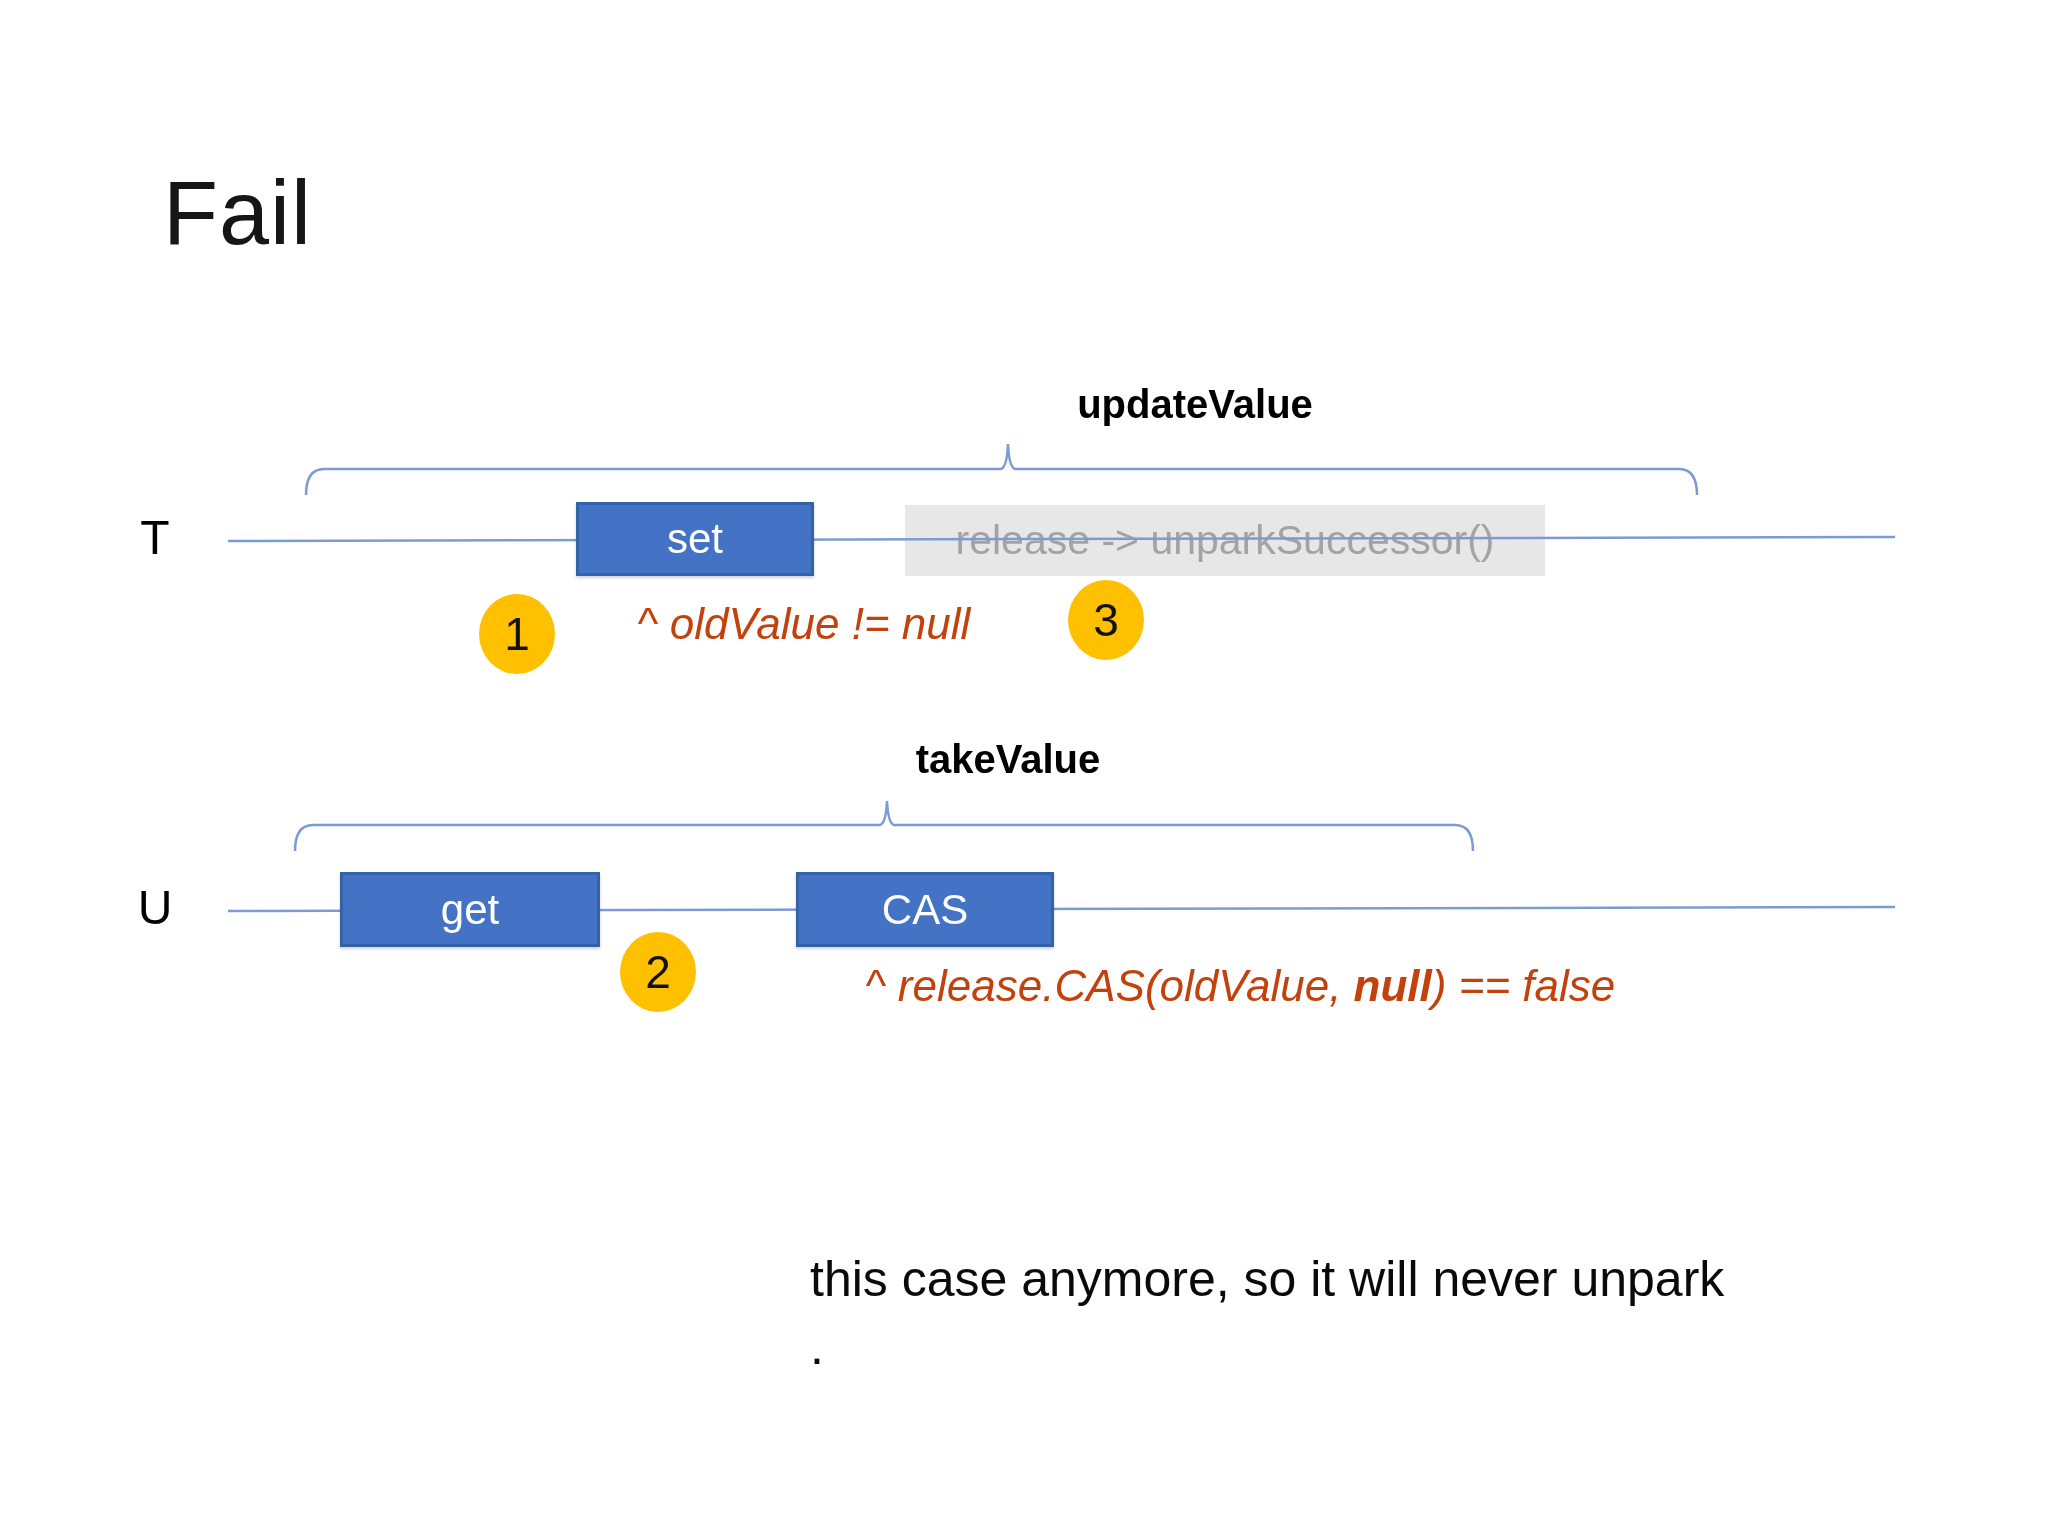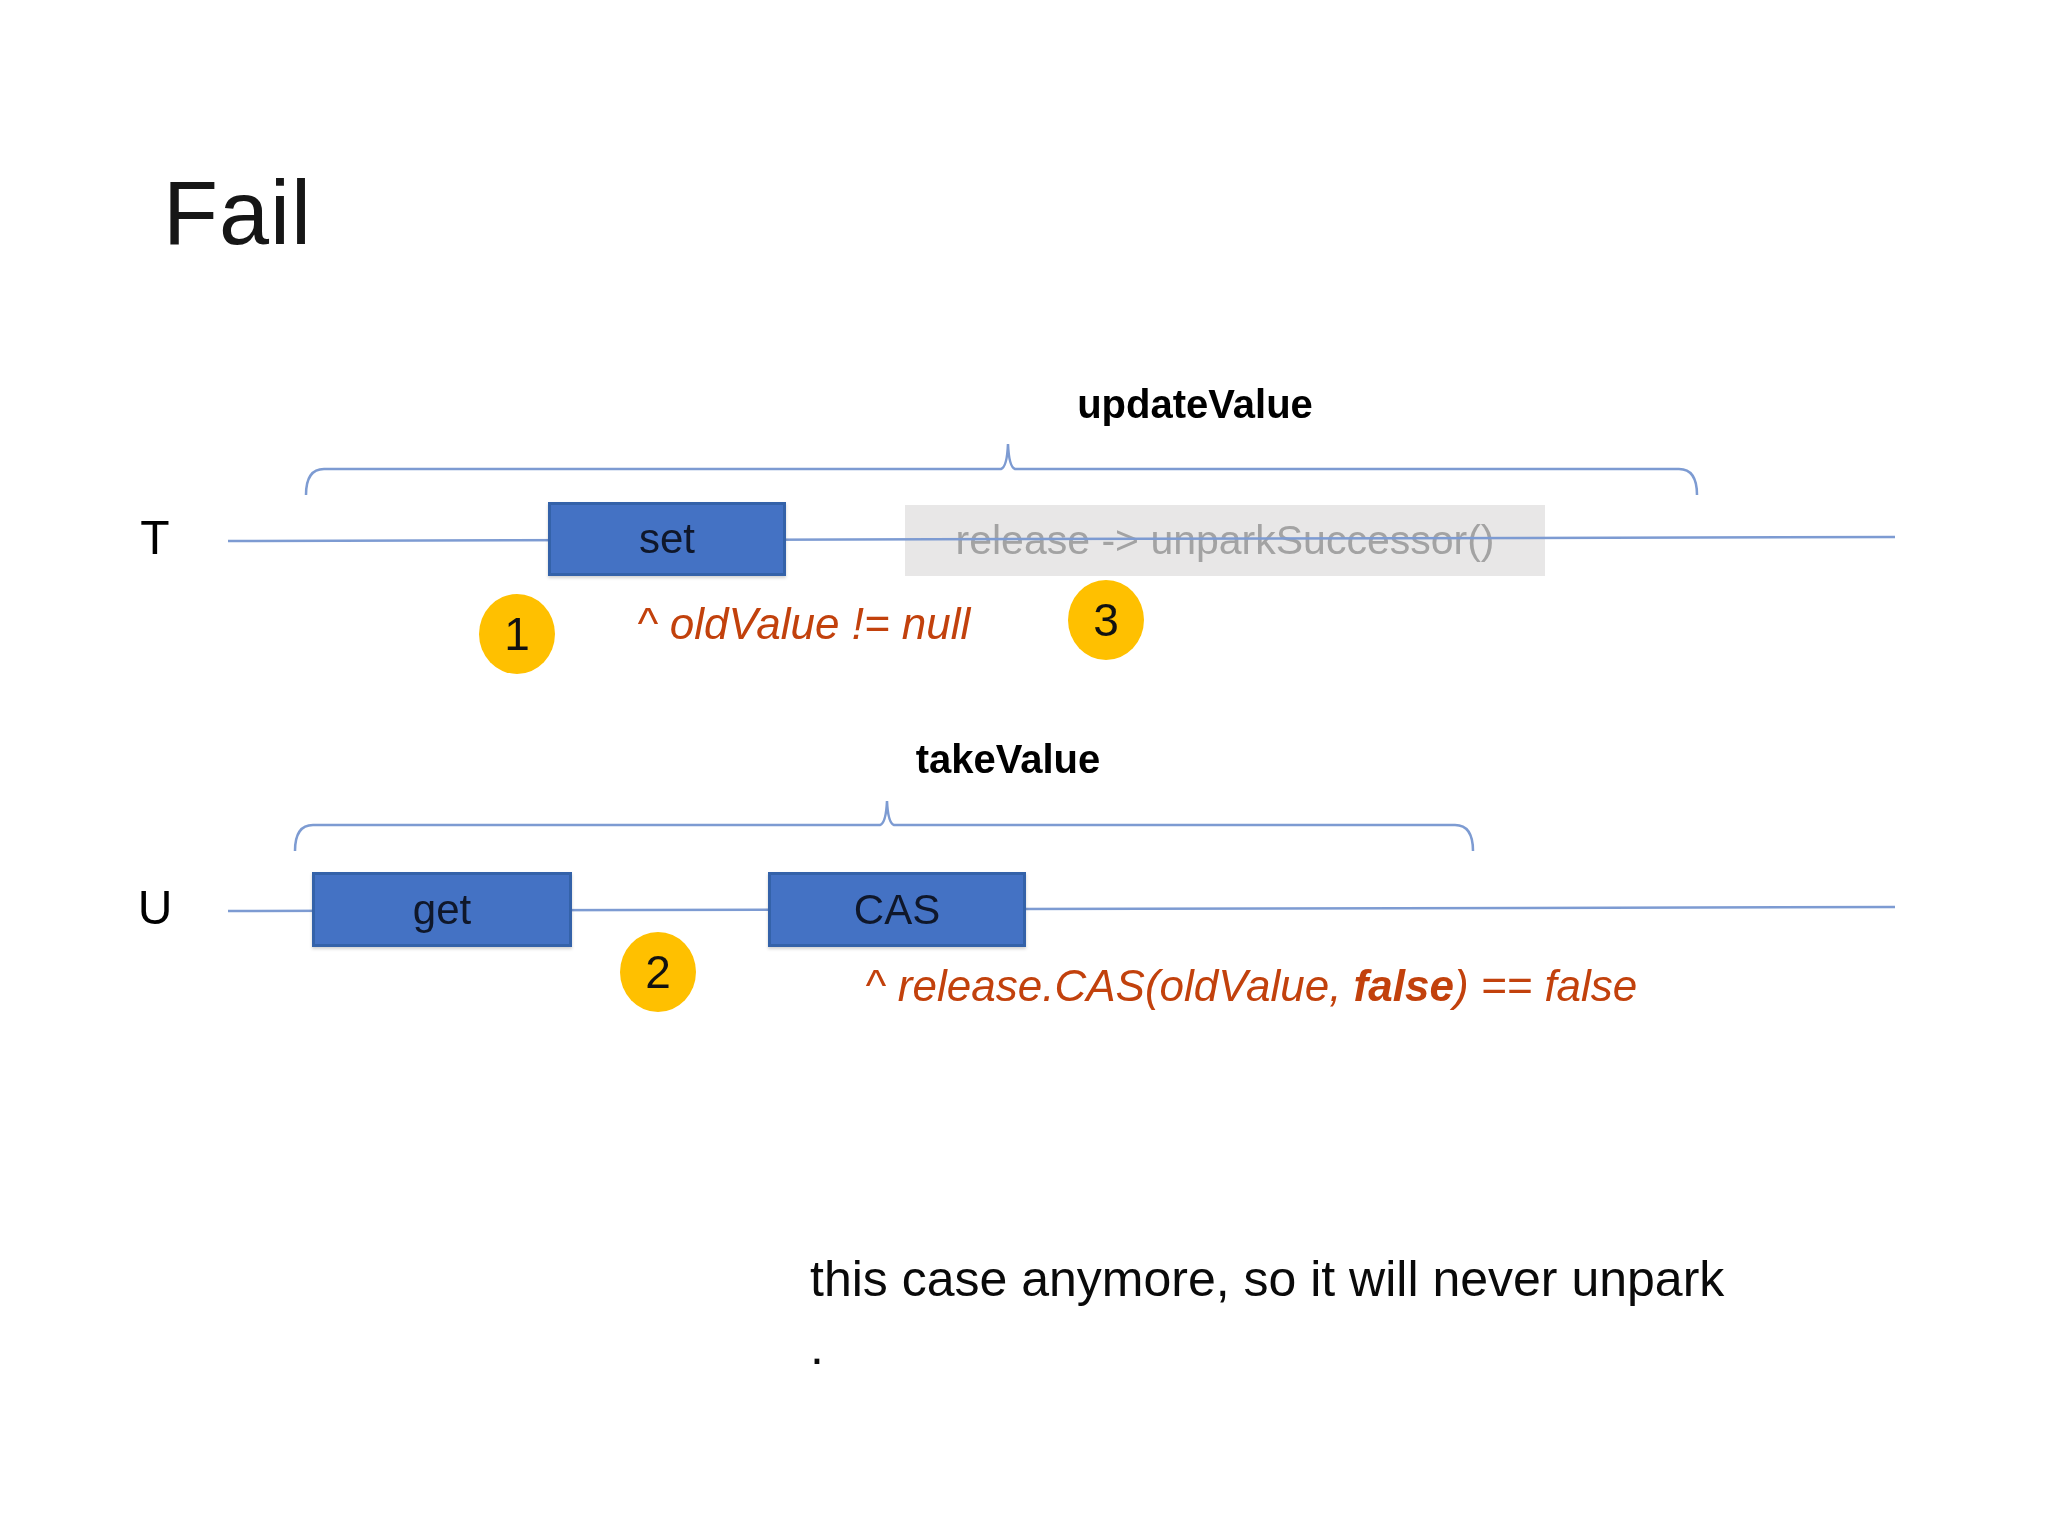--- a/index.html
+++ b/index.html
@@ -38,23 +38,24 @@
   .lane-label.u { left: 125px; top: 882px; }
 
   .box {
     display: flex; align-items: center; justify-content: center;
     font-size: 42px; line-height: 1;
     box-sizing: border-box;
   }
   .box.blue {
     background: var(--box-blue, #4472C4);
     border: 3px solid var(--box-blue-border, #3462A9);
-    color: #0f172a;
+    color: #ffffff;
     z-index: 3;
     box-shadow: 0 2px 3px rgba(0,0,0,0.18);
+    margin-left: 28px;
   }
   .box.gray {
     background: var(--box-gray, #E8E7E7);
     color: var(--gray-text, #A3A3A3);
     z-index: 1;
   }
   .box.set    { left: 548px;  top: 502px; width: 238px; height: 74px; }
   .box.release{ left: 905px;  top: 505px; width: 640px; height: 71px; font-size: 41px; }
   .box.get    { left: 312px;  top: 872px; width: 260px; height: 75px; }
   .box.cas    { left: 768px;  top: 872px; width: 258px; height: 75px; }
@@ -109,20 +110,20 @@
   <div class="abs box gray release">release -&gt; unparkSuccessor()</div>
 
   <div class="abs box blue get">get</div>
   <div class="abs box blue cas">CAS</div>
 
   <div class="abs badge b1">1</div>
   <div class="abs badge b2">2</div>
   <div class="abs badge b3">3</div>
 
   <div class="abs annot a1"><span>^ oldValue != null</span></div>
-  <div class="abs annot a2"><span>^ release.CAS(oldValue, </span><span class="bold">false</span><span>) == false</span></div>
+  <div class="abs annot a2"><span>^ release.CAS(oldValue, </span><span class="bold">null</span><span>) == false</span></div>
 
   <div class="abs note">
     <div class="line"><span>this case anymore, so it will never unpark</span></div>
     <div class="line"><span>.</span></div>
   </div>
 
 </div>
 
 </body></html>

